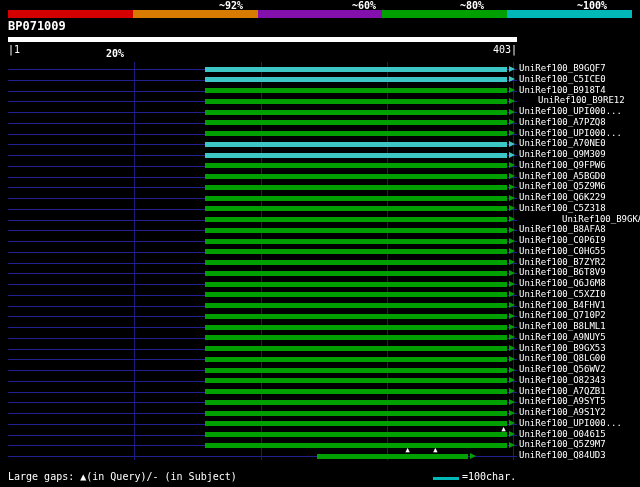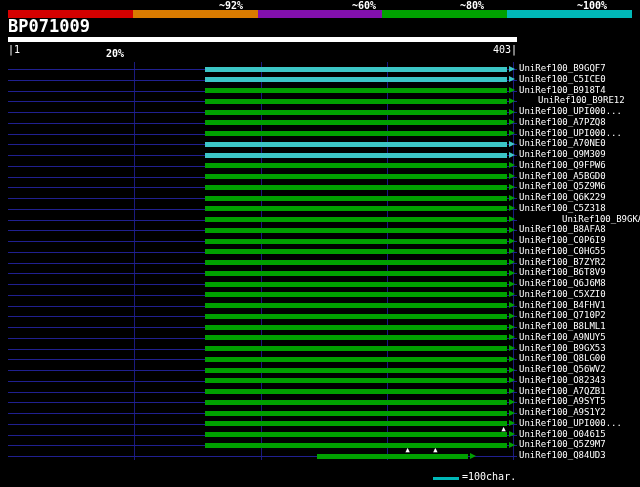--- a/index.html
+++ b/index.html
@@ -19,21 +19,21 @@
   }
   .seg { flex: 1 1 0; height: 100%; }
   .seg-label {
     position: absolute; top: 1px;
     transform: translateX(-50%);
     font-size: 10px; font-weight: bold; line-height: 10px;
     z-index: 2; white-space: nowrap;
   }
   .query-name {
     position: absolute; left: 8px; top: 21px;
-    font-size: 17px; font-weight: bold; line-height: 11px;
+    font-size: 12px; font-weight: bold; line-height: 11px;
   }
   .query-bar {
     position: absolute; left: 8px; top: 37px;
     width: 509px; height: 5px; background: #fff;
   }
   .query-ticks {
     position: absolute; left: 8px; top: 45px; width: 509px;
     display: flex; justify-content: space-between;
     font-size: 10px; line-height: 10px;
   }
@@ -257,20 +257,21 @@
       <div class="hit-label" style="top: 313.8px;">UniRef100_O82343</div>
       <div class="hit-label" style="top: 324.5px;">UniRef100_A7QZB1</div>
       <div class="hit-label" style="top: 335.3px;">UniRef100_A9SYT5</div>
       <div class="hit-label" style="top: 346px;">UniRef100_A9S1Y2</div>
       <div class="hit-label" style="top: 356.8px;">UniRef100_UPI000...</div>
       <div class="hit-label" style="top: 367.5px;">UniRef100_O04615</div>
       <div class="hit-label" style="top: 378.3px;">UniRef100_Q5Z9M7</div>
       <div class="hit-label" style="top: 389px;">UniRef100_Q84UD3</div>
     </div>
 
+  <div class="legend-gaps">Large gaps: ▲(in Query)/- (in Subject)</div>
   <div class="scale-line" style="background: rgb(0, 184, 184);"></div>
   <div class="scale-label">=100char.</div>
 
 <span class="seg-label" style="left: 115px; margin-top: 48px;">20%</span>
     <span class="seg-label" style="left: 231px;">~92%</span>
     <span class="seg-label" style="left: 364px;">~60%</span>
     <span class="seg-label" style="left: 472px;">~80%</span>
     <span class="seg-label" style="left: 592px;">~100%</span>
   </div>
 

